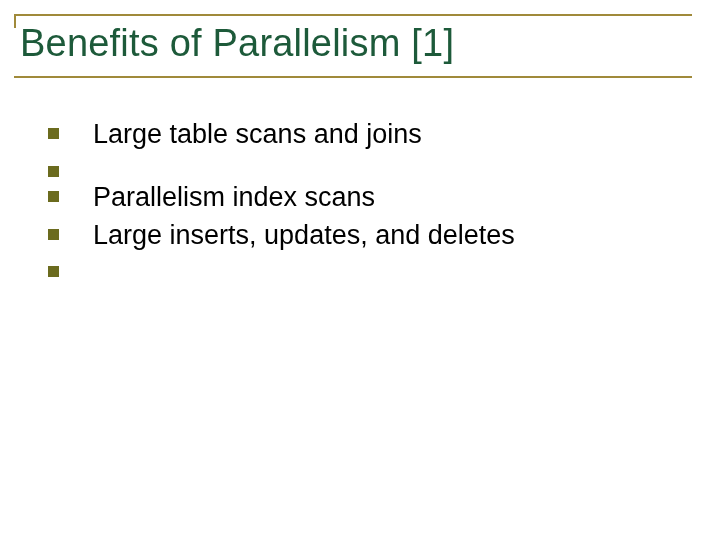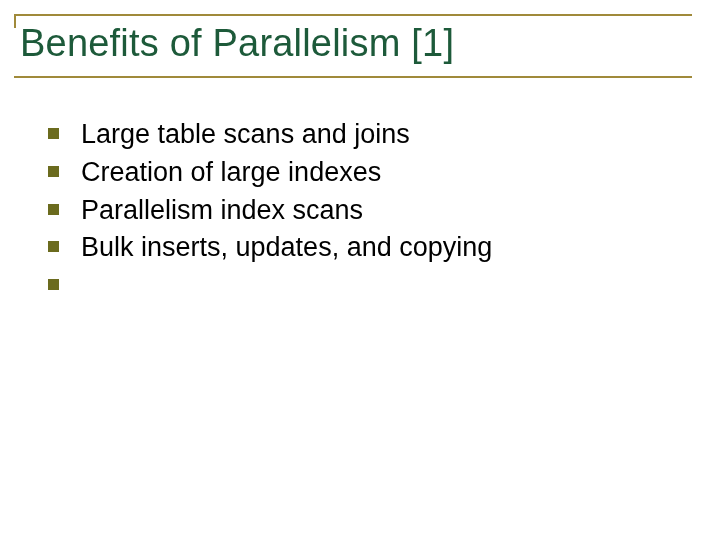--- a/index.html
+++ b/index.html
@@ -51,20 +51,21 @@
   .body {
     position: absolute;
     left: 48px;
     top: 118px;
     right: 60px;
   }
   .item {
     display: flex;
     align-items: flex-start;
     margin: 0 0 4px 0;
+    gap: 12px;
   }
   .bullet {
     width: 11px;
     height: 11px;
     background: #6b6b1e;
     margin-top: 10px;
     margin-right: 22px;
     flex: 0 0 auto;
   }
   .item-text {
@@ -85,28 +86,27 @@
     <div class="title-rule-bottom"></div>
   </div>
 
   <div class="body">
     <div class="item">
       <div class="bullet"></div>
       <div class="item-text">Large table scans and joins</div>
     </div>
     <div class="item">
       <div class="bullet"></div>
-      <div class="item-text">Creation of large indexes</div>
     </div>
     <div class="item">
       <div class="bullet"></div>
       <div class="item-text">Parallelism index scans</div>
     </div>
     <div class="item">
       <div class="bullet"></div>
-      <div class="item-text">Bulk inserts, updates, and copying</div>
+      <div class="item-text">Large inserts, updates, and deletes</div>
     </div>
     <div class="item">
       <div class="bullet"></div>
     </div>
   </div>
 
 </div>
 
 </body></html>

